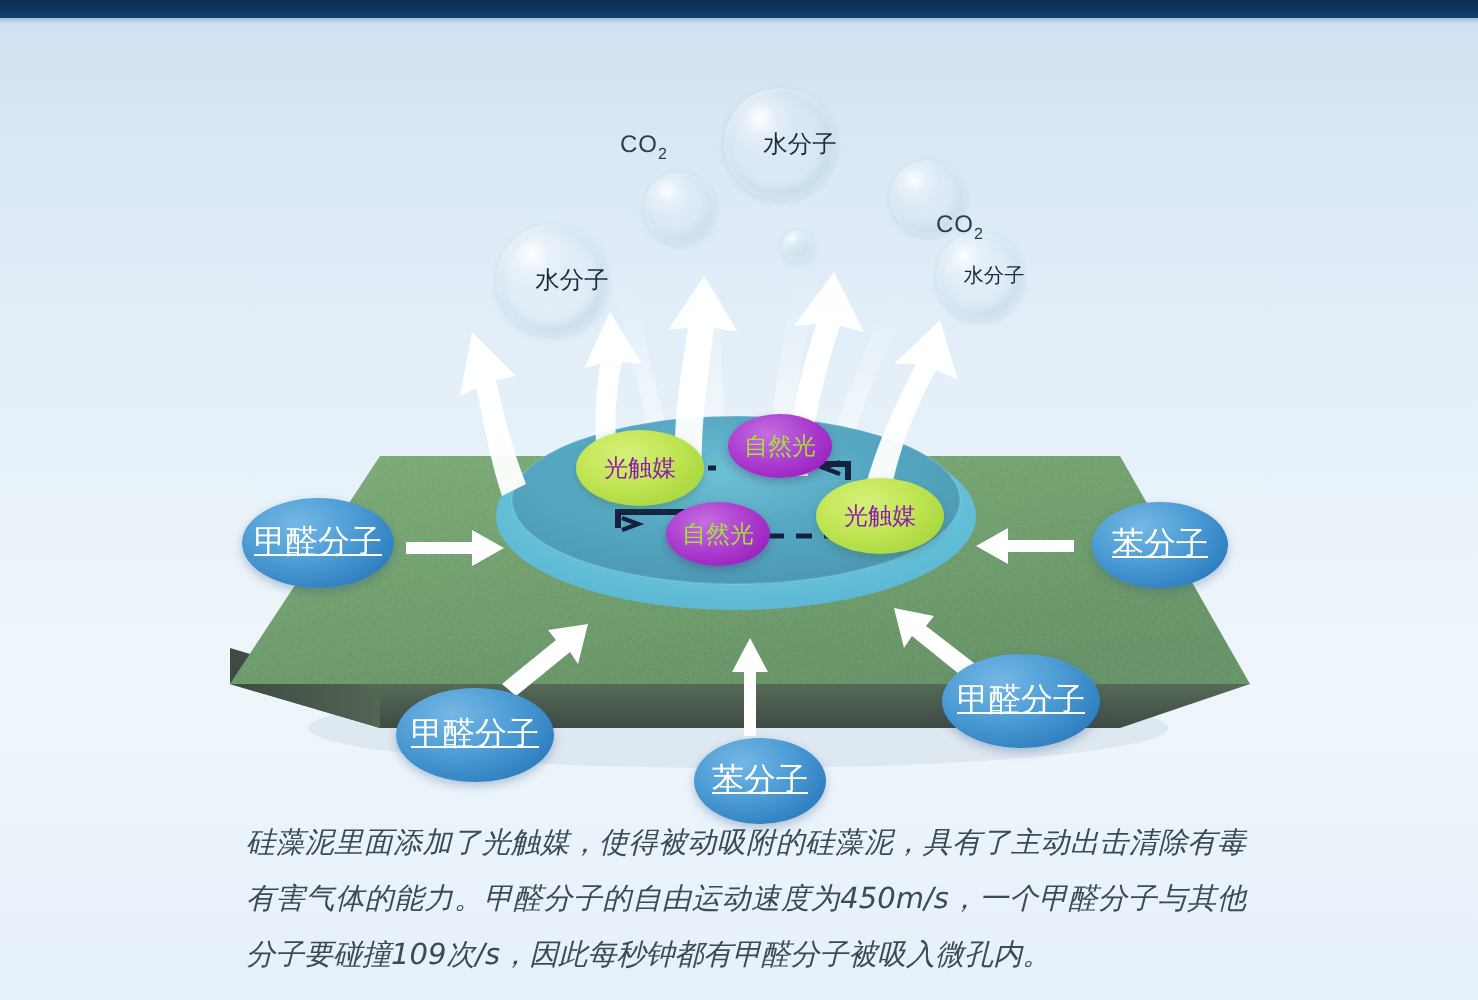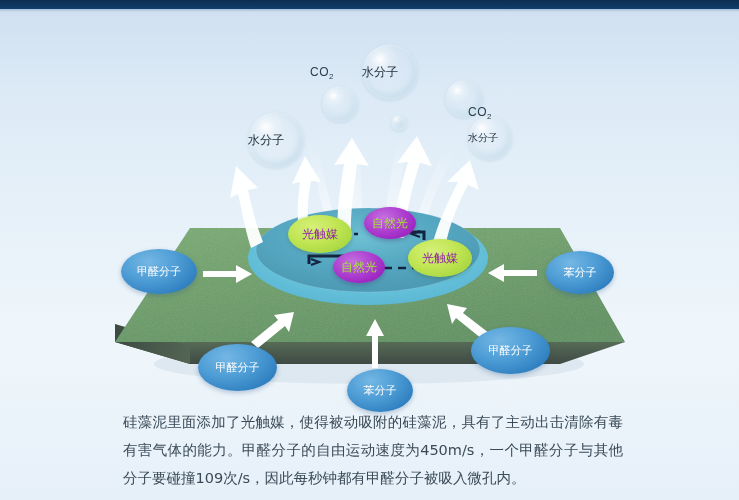--- a/index.html
+++ b/index.html
@@ -40,21 +40,21 @@
     position: absolute;
     border-radius: 50%;
     background:
       radial-gradient(circle at 32% 27%, rgba(255,255,255,0.95) 0%, rgba(255,255,255,0.30) 16%, rgba(255,255,255,0.02) 34%),
       radial-gradient(circle at 50% 50%, rgba(255,255,255,0.02) 55%, rgba(146,190,212,0.30) 84%, rgba(104,160,186,0.50) 95%, rgba(255,255,255,0.12) 100%);
     box-shadow: inset 0 0 6px rgba(255,255,255,0.85),
                 inset -2px -3px 8px rgba(110,165,195,0.35),
                 0 1px 3px rgba(120,160,190,0.22);
     display: flex;
     align-items: center;
-    justify-content: flex-start;
+    justify-content: flex-end;
   }
   .bubble .bubble-label {
     font-size: 12px;
     color: #1b2b38;
     letter-spacing: 0px;
     white-space: nowrap;
     font-family: "DejaVu Sans", sans-serif;
     transform: scaleX(1.02);
   }
   .bubble.small .bubble-label { font-size: 10px; }
@@ -92,38 +92,40 @@
     border-radius: 50%;
     display: flex;
     align-items: center;
     justify-content: center;
     white-space: nowrap;
     background: radial-gradient(ellipse at 36% 28%, #74b7e4 0%, #4f9ed6 40%, #2f7fc0 78%, #2872b0 100%);
     box-shadow: 0 2px 5px rgba(40,80,130,0.30);
   }
   .blue-mol span {
     color: #ffffff;
-    font-size: 11px;
+    font-size: 16px;
     font-family: "DejaVu Sans", sans-serif;
+    text-decoration: underline;
   }
 
   
   #caption {
     position: absolute;
     left: 123px; top: 408px;
     width: 500px;
   }
   #caption p {
     margin: 0;
     color: #3a4a57;
     font-size: 14.5px;
     line-height: 28px;
     font-family: "DejaVu Sans", sans-serif;
     letter-spacing: 0px;
     text-align: justify;
+    font-style: italic;
   }
   .svg-layer {
     position: absolute;
     left: 0; top: 0;
     width: 739px; height: 390px;
     overflow: visible;
   }
 </style>
 </head>
 <body>

